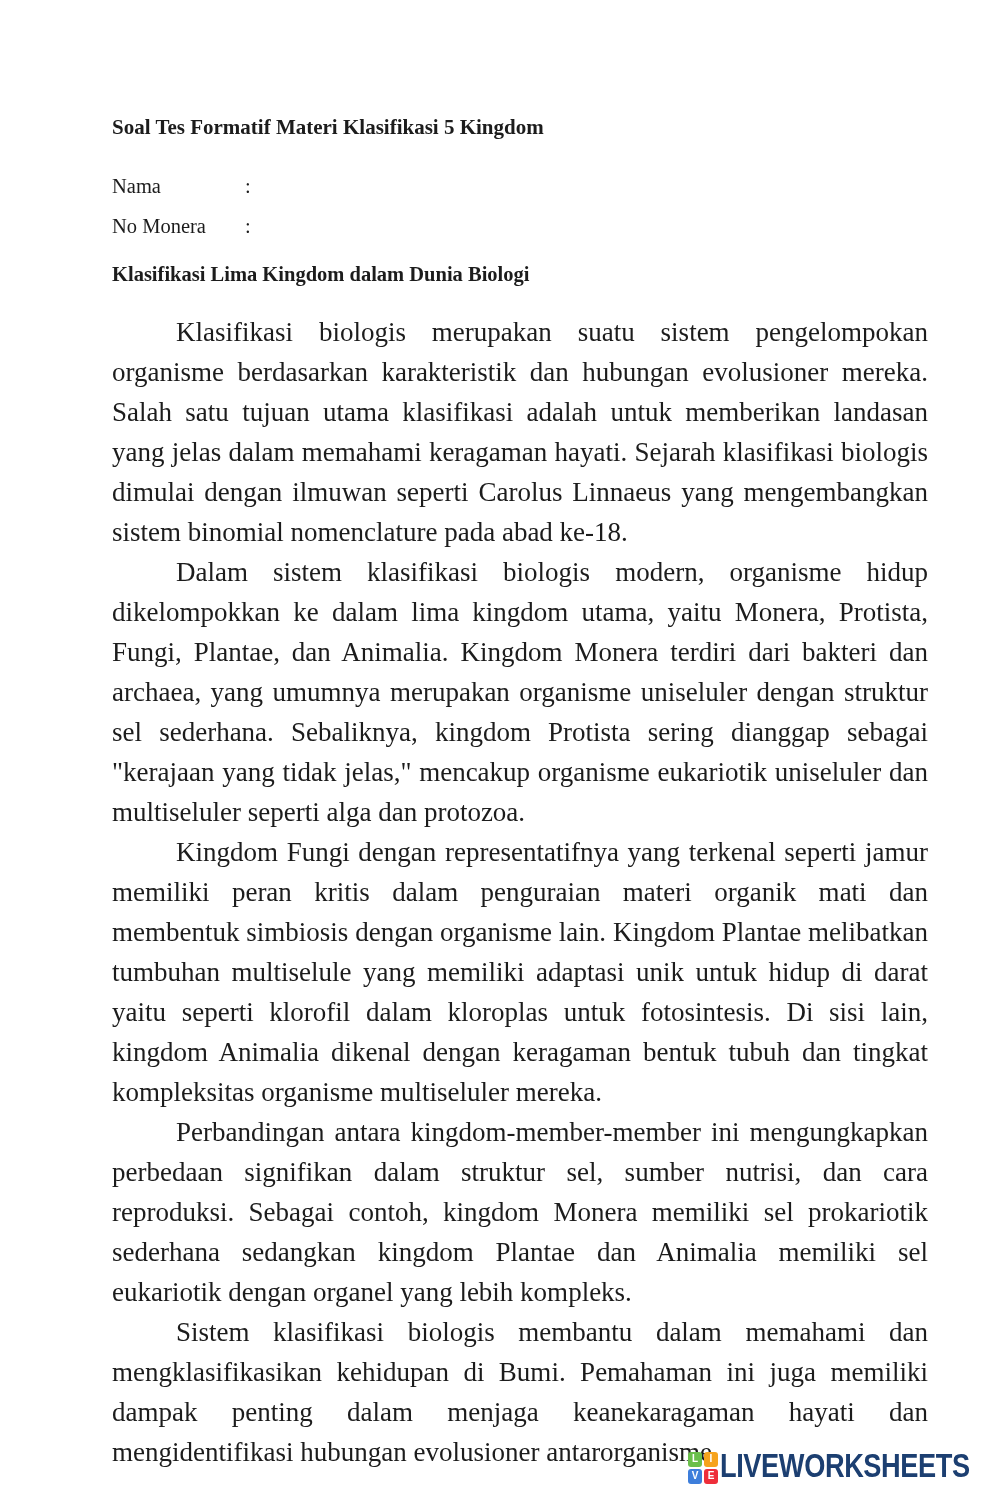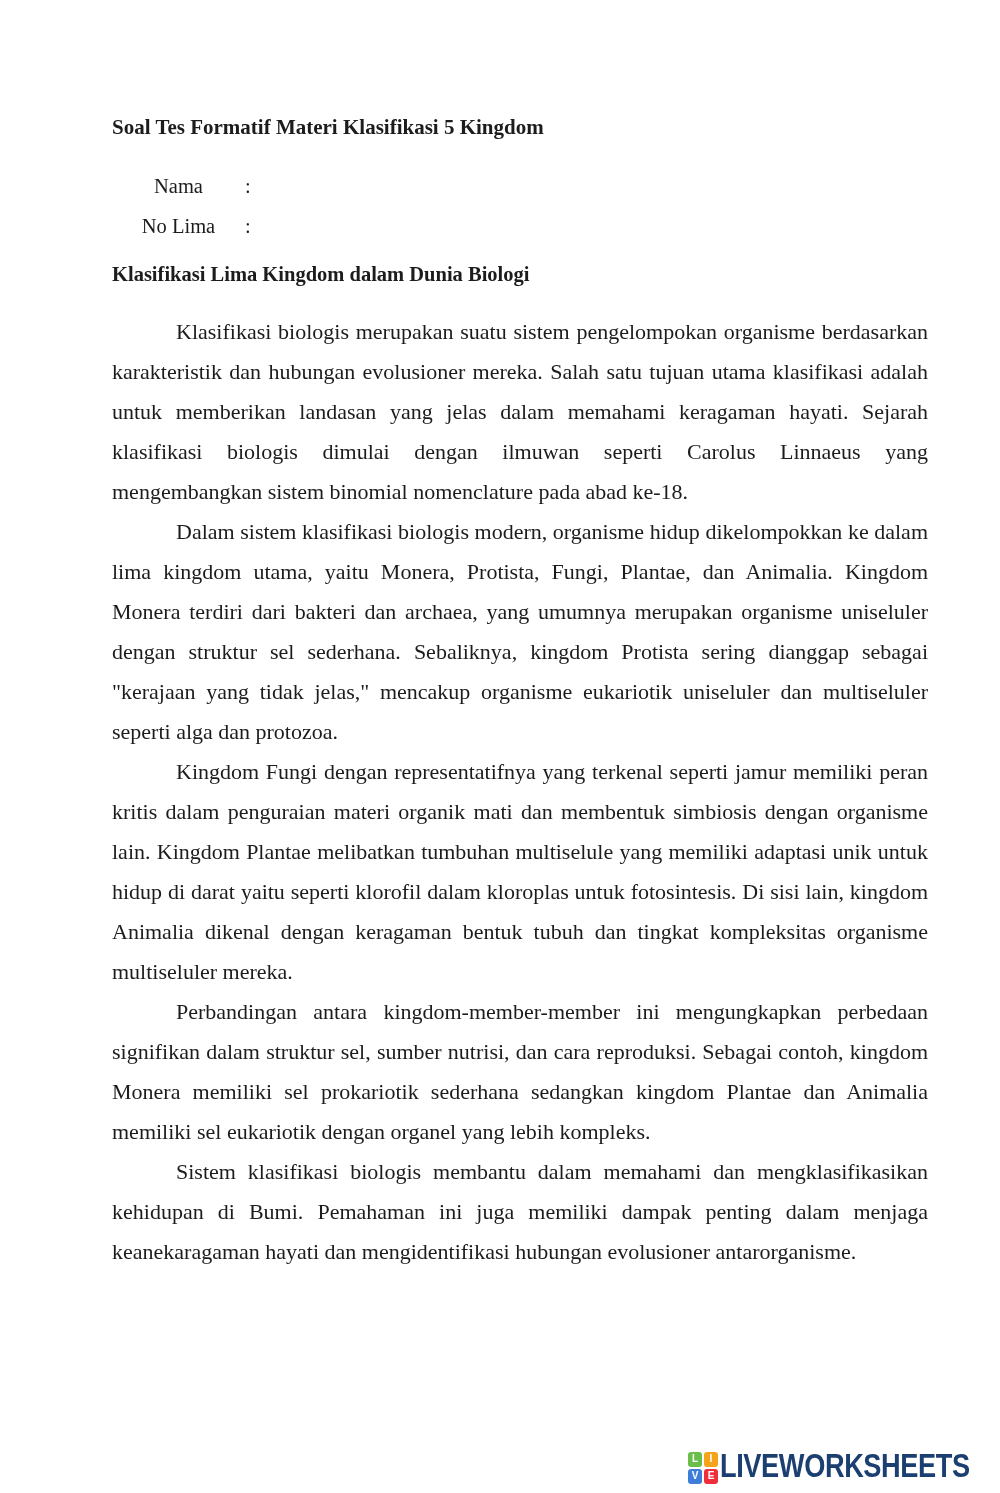--- a/index.html
+++ b/index.html
@@ -30,21 +30,20 @@
     margin-top: 26px;
   }
   .form-row {
     font-size: 20.5px;
     line-height: 40px;
     white-space: nowrap;
   }
   .form-label {
     display: inline-block;
     width: 133px;
-    text-align: center;
   }
   .form-colon {
     display: inline-block;
   }
   .form-value {
     display: inline-block;
     min-width: 420px;
     height: 28px;
     vertical-align: middle;
   }
@@ -59,21 +58,21 @@
     font-size: 20.5px;
     font-weight: bold;
     text-align: left;
     line-height: 40px;
   }
   .body-paragraphs {
     margin-top: 18px;
   }
   .body-paragraphs p {
     margin: 0;
-    font-size: 22px;
+    font-size: 27px;
     line-height: 40px;
     text-align: justify;
     text-indent: 64px;
   }
   .logo {
     position: absolute;
     left: 688px;
     top: 1446px;
     display: flex;
     align-items: center;
@@ -113,21 +112,21 @@
 <div class="page">
   <div class="content">
 
     <h1 class="doc-title">Soal Tes Formatif Materi Klasifikasi 5 Kingdom</h1>
 
     <div class="form-section">
       <div class="form-row">
         <span class="form-label">Nama</span><span class="form-colon">:</span><span class="form-value"></span>
       </div>
       <div class="form-row">
-        <span class="form-label">No Lima</span><span class="form-colon">:</span><span class="form-value"></span>
+        <span class="form-label">No Monera</span><span class="form-colon">:</span><span class="form-value"></span>
       </div>
     </div>
 
 
     <div class="reading-title">Klasifikasi Lima Kingdom dalam Dunia Biologi</div>
 
     <div class="body-paragraphs">
       <p>Klasifikasi biologis merupakan suatu sistem pengelompokan organisme berdasarkan karakteristik dan hubungan evolusioner mereka. Salah satu tujuan utama klasifikasi adalah untuk memberikan landasan yang jelas dalam memahami keragaman hayati. Sejarah klasifikasi biologis dimulai dengan ilmuwan seperti Carolus Linnaeus yang mengembangkan sistem binomial nomenclature pada abad ke-18.</p>
       <p>Dalam sistem klasifikasi biologis modern, organisme hidup dikelompokkan ke dalam lima kingdom utama, yaitu Monera, Protista, Fungi, Plantae, dan Animalia. Kingdom Monera terdiri dari bakteri dan archaea, yang umumnya merupakan organisme uniseluler dengan struktur sel sederhana. Sebaliknya, kingdom Protista sering dianggap sebagai "kerajaan yang tidak jelas," mencakup organisme eukariotik uniseluler dan multiseluler seperti alga dan protozoa.</p>
       <p>Kingdom Fungi dengan representatifnya yang terkenal seperti jamur memiliki peran kritis dalam penguraian materi organik mati dan membentuk simbiosis dengan organisme lain. Kingdom Plantae melibatkan tumbuhan multiselule yang memiliki adaptasi unik untuk hidup di darat yaitu seperti klorofil dalam kloroplas untuk fotosintesis. Di sisi lain, kingdom Animalia dikenal dengan keragaman bentuk tubuh dan tingkat kompleksitas organisme multiseluler mereka.</p>

